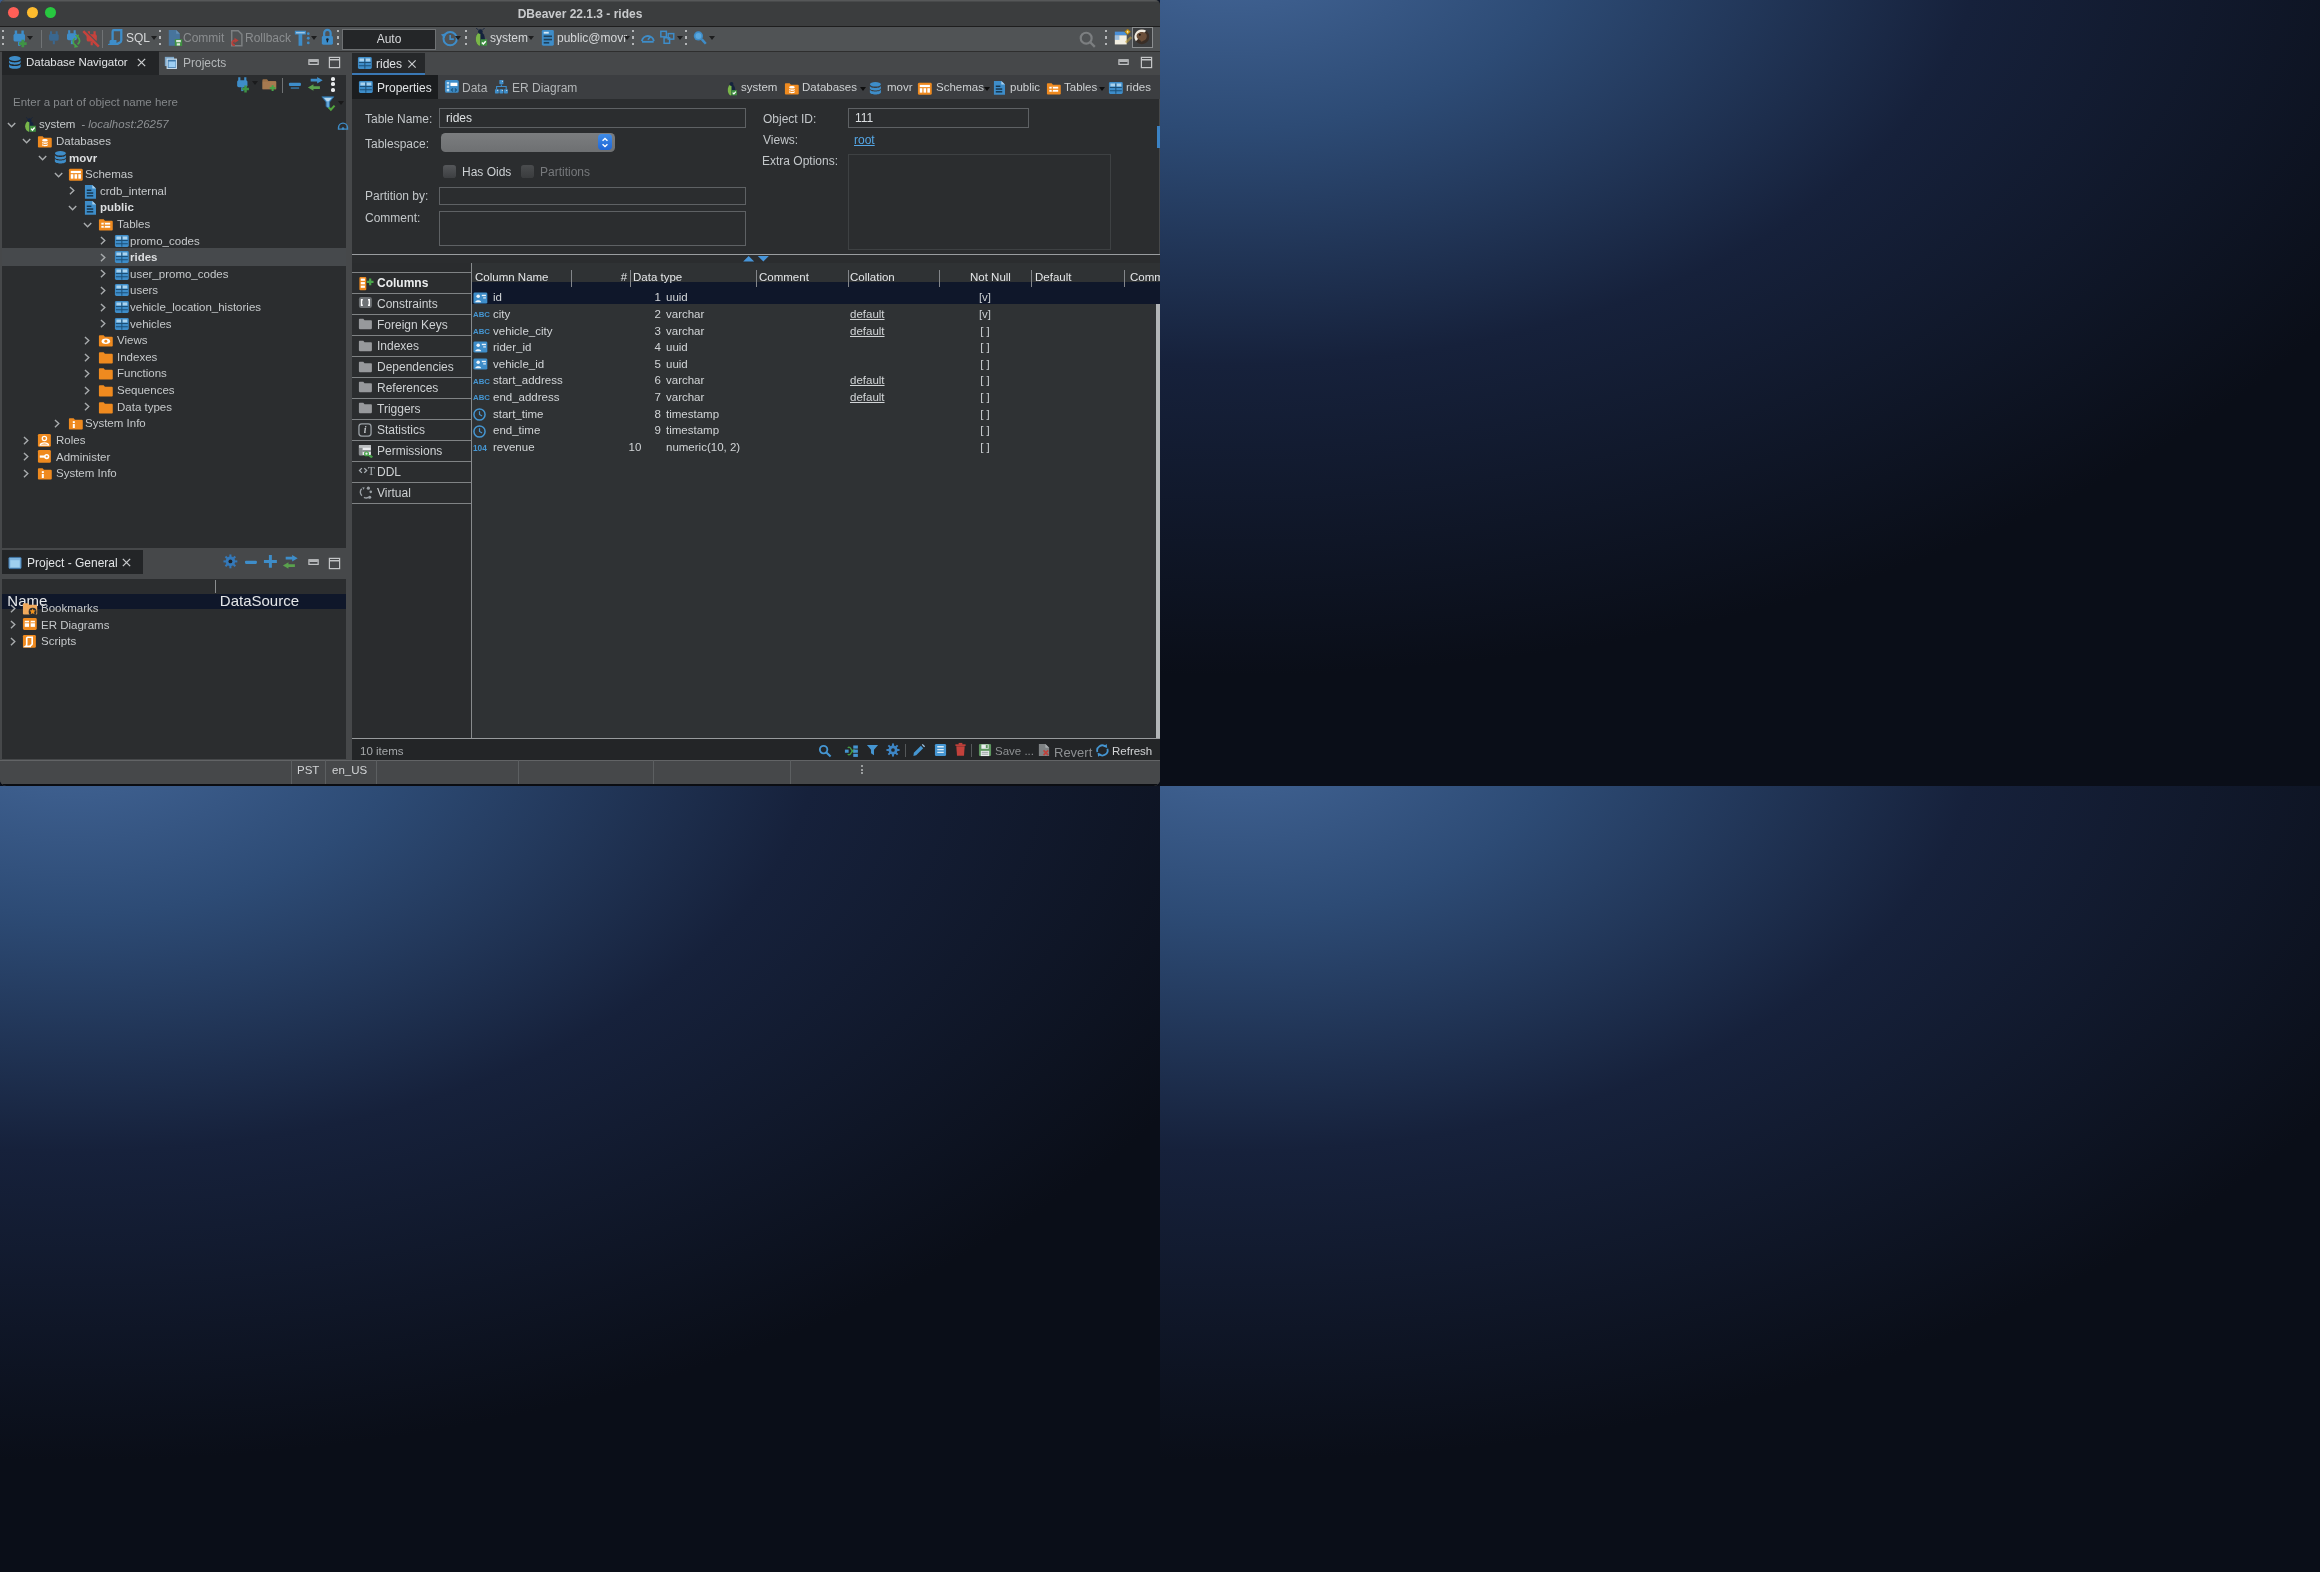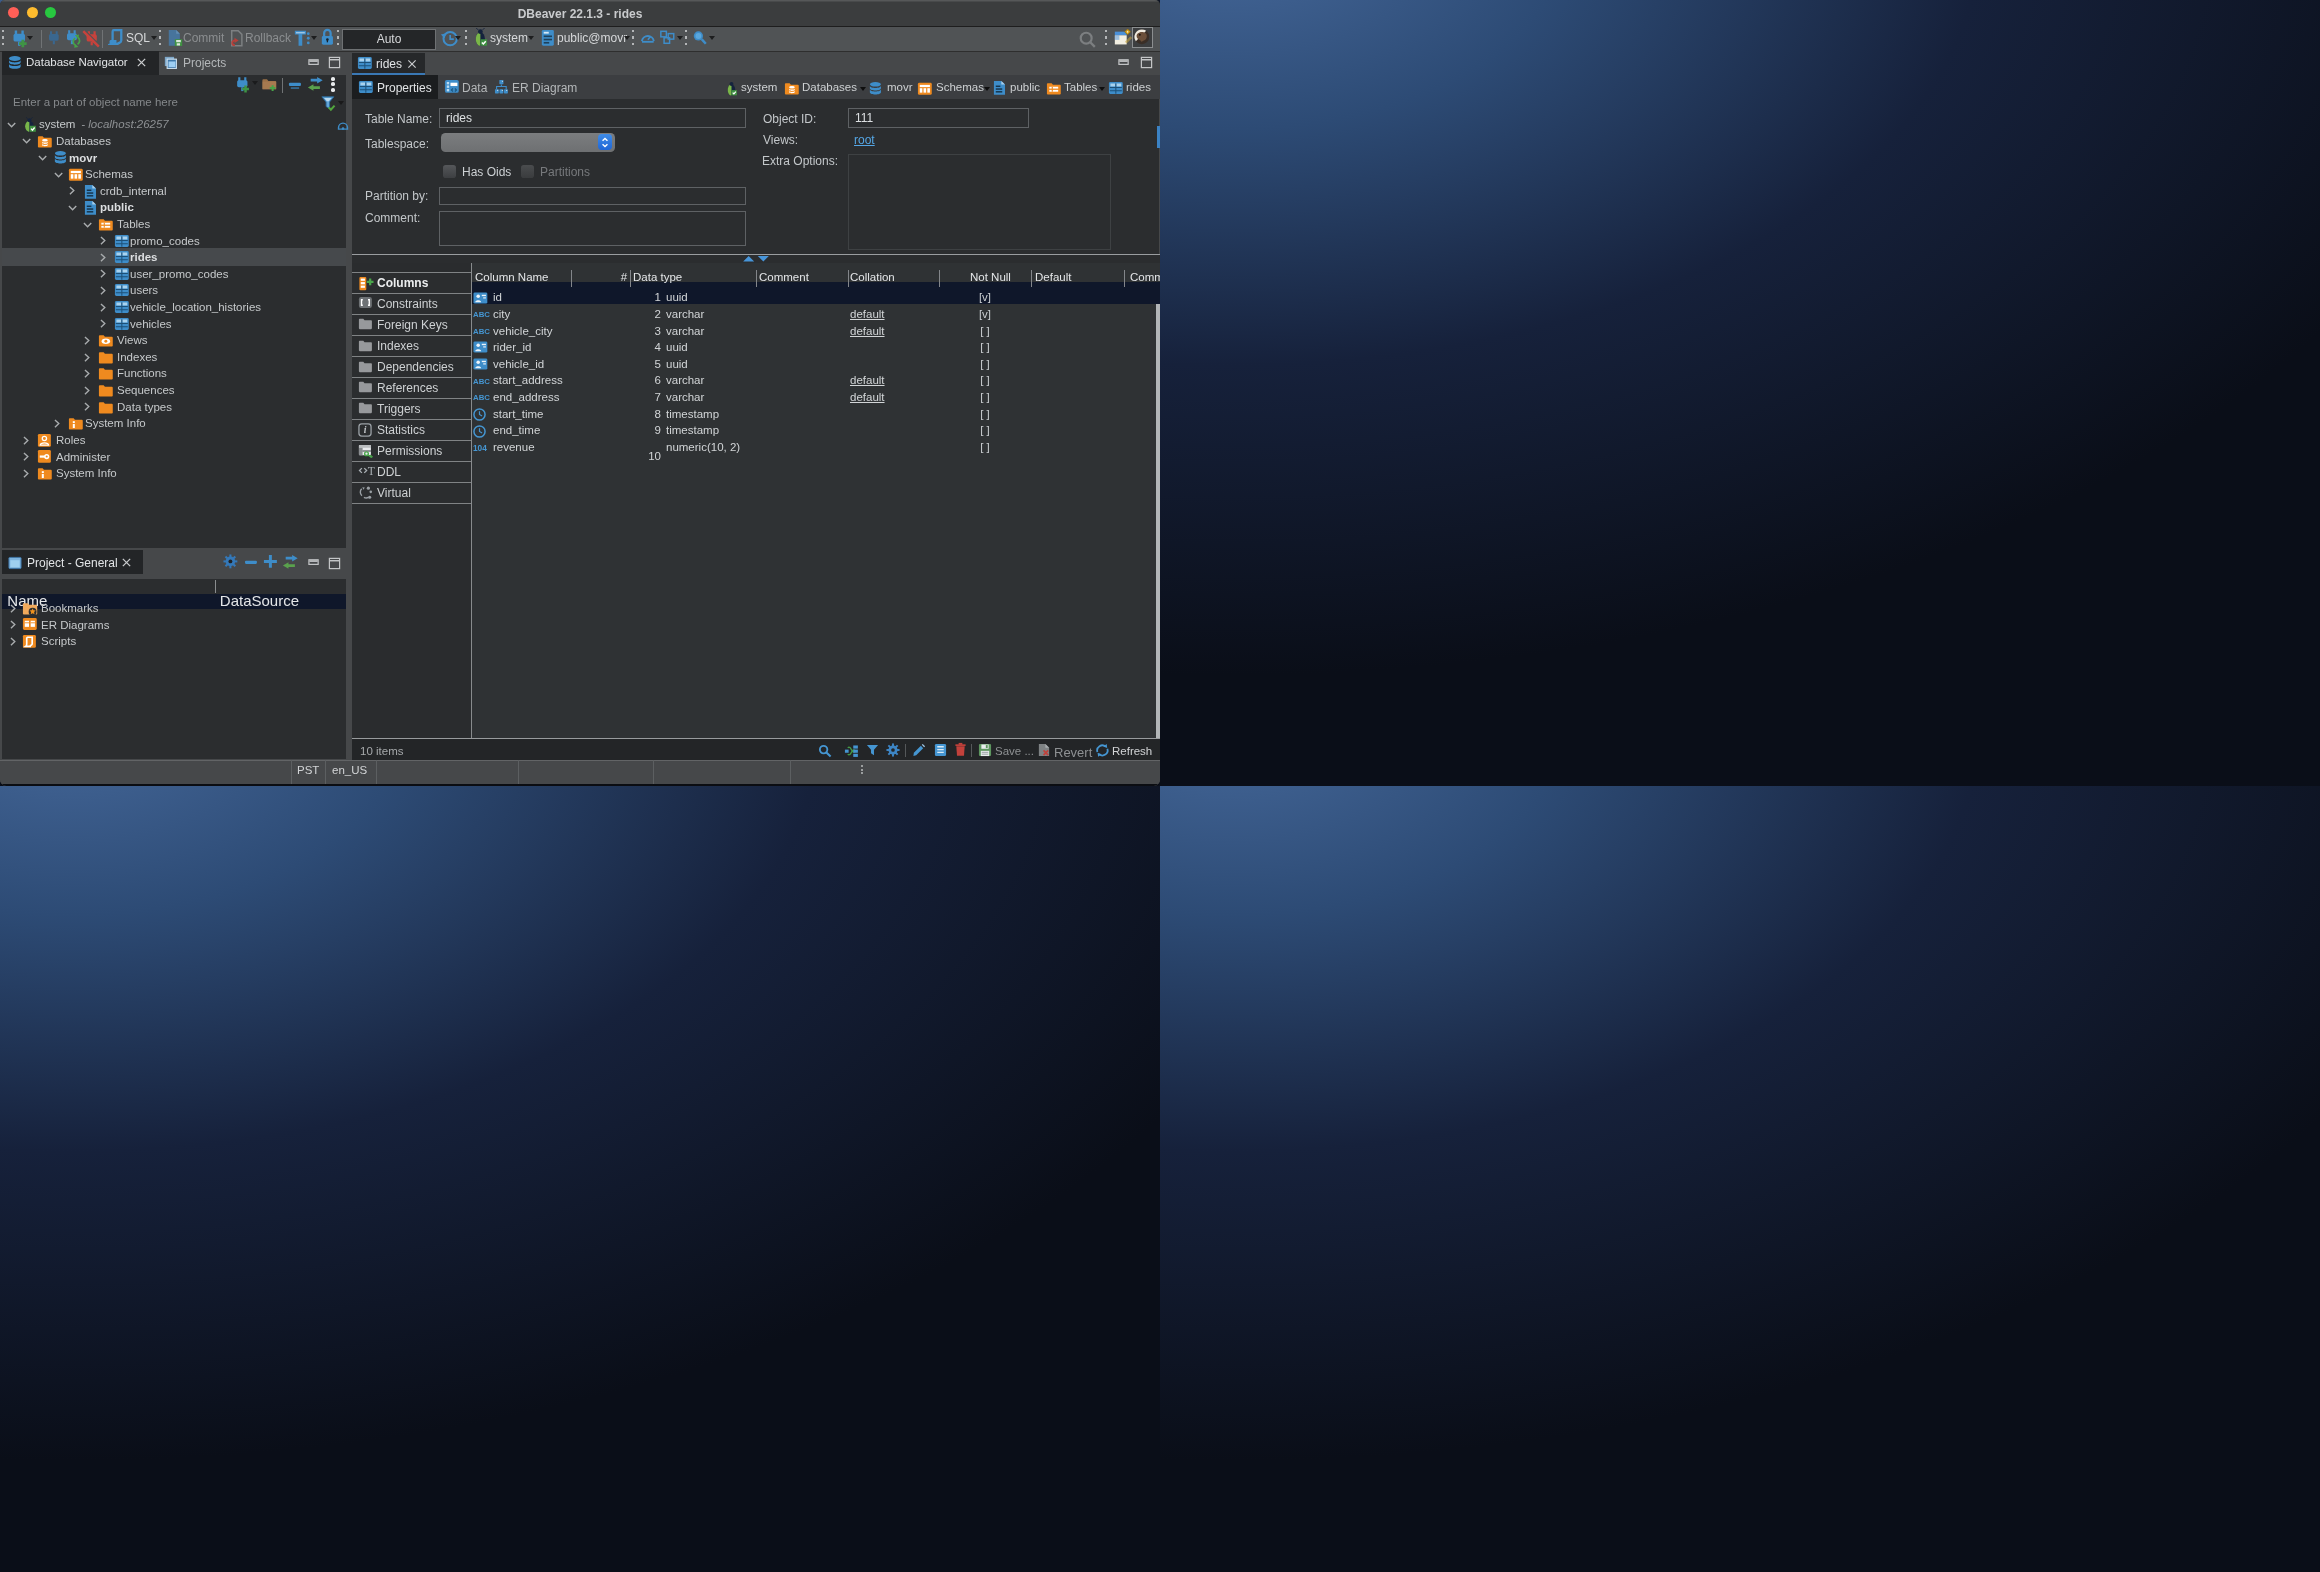--- a/index.html
+++ b/index.html
@@ -834,21 +834,21 @@
   <svg class="abs" style="left:473px;top:425px" width="13" height="13" viewBox="0 0 14 14">
       <circle cx="7" cy="7" r="6" fill="none" stroke="#4596d2" stroke-width="1.6"></circle>
       <path fill="none" stroke="#4596d2" stroke-width="1.3" d="M7 3.4V7l2.8 1.6"></path>
     </svg>
   <div class="cell" style="left:493px;top:422px">end_time</div>
   <div class="cell" style="left:609px;top:422px;width:52px;text-align:right">9</div>
   <div class="cell" style="left:666px;top:422px">timestamp</div>
   <div class="cell" style="left:939px;top:422px;width:92px;text-align:center;color:#caced1">[&nbsp;]</div>
   <div class="abs" style="left:473px;top:443px;font-size:8.3px;font-weight:bold;color:#4596d2">104</div>
   <div class="cell" style="left:493px;top:439px">revenue</div>
-  <div class="cell" style="left:609px;top:448px;width:52px;text-align:right">10</div>
+  <div class="cell" style="left:609px;top:439px;width:52px;text-align:center">10</div>
   <div class="cell" style="left:666px;top:439px">numeric(10, 2)</div>
   <div class="cell" style="left:939px;top:439px;width:92px;text-align:center;color:#caced1">[&nbsp;]</div>
   <div class="abs" style="left:352px;top:738px;width:808px;height:22px;background:#232527;border-top:0.9px solid #989b9d"></div>
   <div class="abs" style="left:360px;top:745px;font-size:11.5px;color:#a6a9ab">10 items</div>
   <svg class="abs" style="left:818px;top:744px" width="14" height="14" viewBox="0 0 15 15">
       <circle cx="6" cy="6" r="4" fill="none" stroke="#4596d2" stroke-width="2"></circle>
       <path stroke="#4596d2" stroke-width="2.2" d="M9 9l4.5 4.5"></path>
     </svg>
   <svg class="abs" style="left:844px;top:744px" width="14.8" height="14" viewBox="0 0 16 15">
       <path fill="none" stroke="#4aa64b" stroke-width="1.4" d="M4 4c4-3 4 7 8 4M4 11c4 3 4-7 8-4" opacity=".9"></path>

